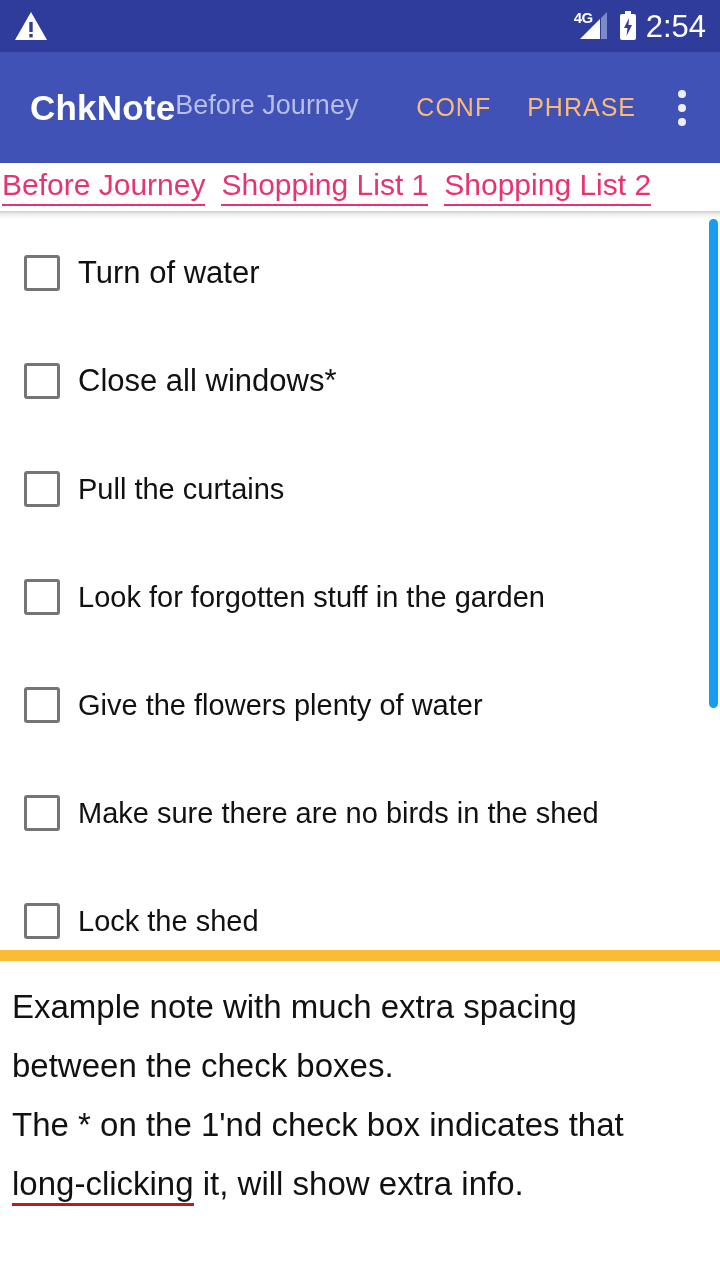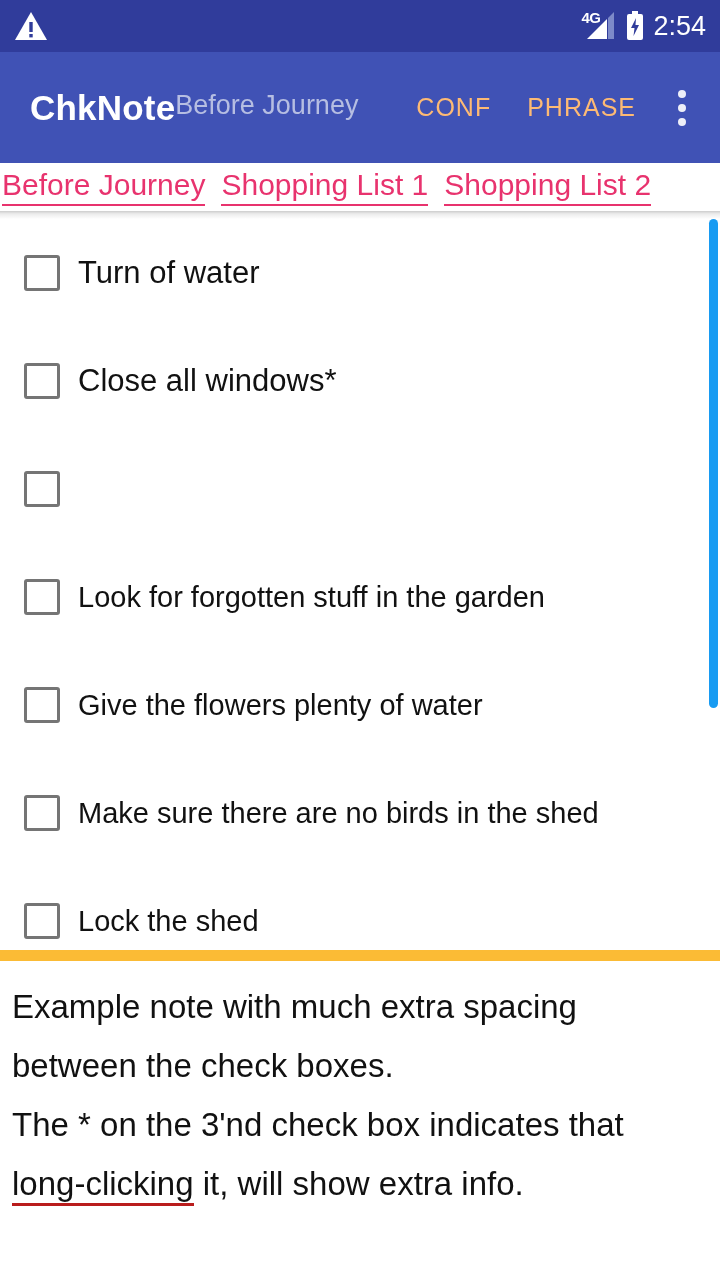--- a/index.html
+++ b/index.html
@@ -45,21 +45,21 @@
     top: 0px; left: 0px;
     font-size: 15px;
     font-weight: bold;
     color: #ffffff;
     line-height: 14px;
     letter-spacing: -0.5px;
   }
   .battery-icon { width: 20px; height: 30px; display: block; }
   .clock {
     color: #ffffff;
-    font-size: 27px;
+    font-size: 31px;
     font-weight: normal;
     letter-spacing: 0px;
     line-height: 31px;
   }
 
   
   .app-bar {
     position: absolute;
     top: 52px; left: 0;
     width: 720px;
@@ -291,20 +291,21 @@
     <div class="check-row">
       <span class="cbox"></span>
       <span class="cbox-label big">Turn of water</span>
     </div>
     <div class="check-row">
       <span class="cbox"></span>
       <span class="cbox-label big">Close all windows*</span>
     </div>
     <div class="check-row">
       <span class="cbox"></span>
+      <span class="cbox-label">Pull the curtains</span>
     </div>
     <div class="check-row">
       <span class="cbox"></span>
       <span class="cbox-label">Look for forgotten stuff in the garden</span>
     </div>
     <div class="check-row">
       <span class="cbox"></span>
       <span class="cbox-label">Give the flowers plenty of water</span>
     </div>
     <div class="check-row">
@@ -319,17 +320,17 @@
 
   <div class="scroll-track">
     <div class="scroll-thumb"></div>
   </div>
 
   <div class="divider"></div>
 
   <div class="note-area">
     <div class="note-line">Example note with much extra spacing</div>
     <div class="note-line">between the check boxes.</div>
-    <div class="note-line">The * on the 3'nd check box indicates that</div>
+    <div class="note-line">The * on the 1'nd check box indicates that</div>
     <div class="note-line"><span class="spell">long-clicking</span><span> it, will show extra info.</span></div>
   </div>
 
 </div>
 
 </body></html>

